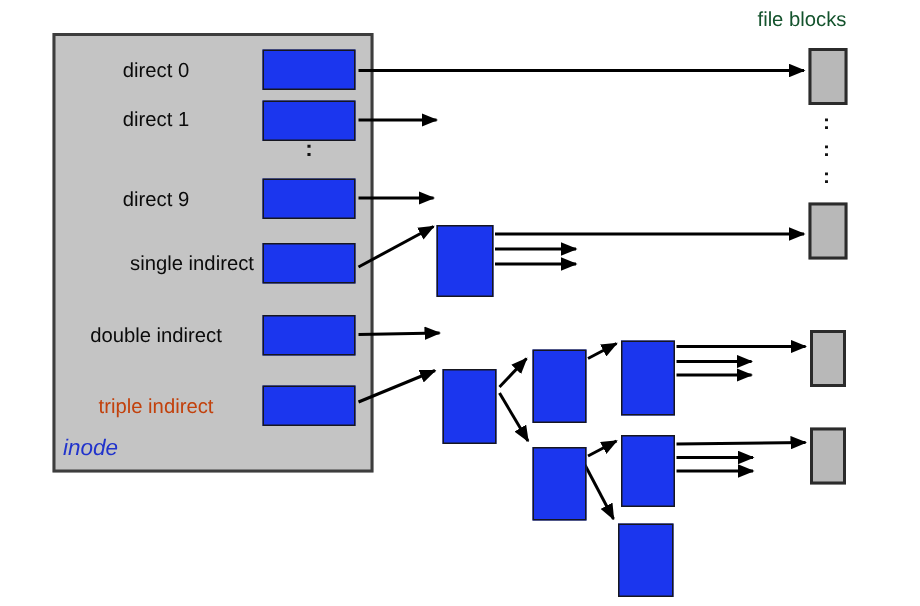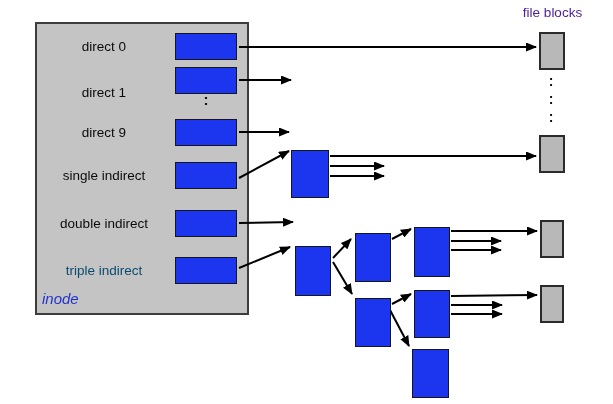--- a/index.html
+++ b/index.html
@@ -60,23 +60,23 @@
     font-size: 14px;
     font-weight: bold;
     color: #111111;
     line-height: 18px;
     white-space: pre;
   }
   .fb-header {
     position: absolute;
     left: 505px; top: 5px;
     width: 95px;
-    text-align: center;
+    text-align: left;
     font-size: 13.5px;
-    color: #4c1d95;
+    color: #14532d;
     white-space: nowrap;
   }
   .inode-title {
     position: absolute;
     left: 42px; top: 290px;
     font-size: 15px;
     font-weight: normal;
     font-style: italic;
   }
   #arrow-layer {
@@ -125,29 +125,29 @@
       <line x1="451" y1="250" x2="501" y2="250" stroke="#000000" stroke-width="2" marker-end="url(#ah)"></line>
       <line x1="392" y1="304" x2="411" y2="294" stroke="#000000" stroke-width="2" marker-end="url(#ah)"></line>
       <line x1="390" y1="310" x2="409" y2="346" stroke="#000000" stroke-width="2" marker-end="url(#ah)"></line>
       <line x1="451" y1="296" x2="537" y2="295" stroke="#000000" stroke-width="2" marker-end="url(#ah)"></line>
       <line x1="451" y1="305" x2="502" y2="305" stroke="#000000" stroke-width="2" marker-end="url(#ah)"></line>
       <line x1="451" y1="314" x2="502" y2="314" stroke="#000000" stroke-width="2" marker-end="url(#ah)"></line>
     </svg>
 
 <div class="row-label" style="top: 38px; color: rgb(11, 11, 11);">direct 0</div>
     <div class="ptr-box" style="left: 175px; top: 33px; width: 62px; height: 27px; background: rgb(27, 54, 238);"></div>
-    <div class="row-label" style="top: 84px; color: rgb(11, 11, 11);">direct 1</div>
+    <div class="row-label" style="top: 71px; color: rgb(11, 11, 11);">direct 1</div>
     <div class="ptr-box" style="left: 175px; top: 67px; width: 62px; height: 27px; background: rgb(27, 54, 238);"></div>
     <div class="row-label" style="top: 124px; color: rgb(11, 11, 11);">direct 9</div>
     <div class="ptr-box" style="left: 175px; top: 119px; width: 62px; height: 27px; background: rgb(27, 54, 238);"></div>
-    <div class="row-label" style="top: 167px; color: rgb(11, 11, 11);">single indirect</div>
+    <div class="row-label" style="top: 167px; color: rgb(11, 11, 11); padding-left: 24px;">single indirect</div>
     <div class="ptr-box" style="left: 175px; top: 162px; width: 62px; height: 27px; background: rgb(27, 54, 238);"></div>
     <div class="row-label" style="top: 215px; color: rgb(11, 11, 11);">double indirect</div>
     <div class="ptr-box" style="left: 175px; top: 210px; width: 62px; height: 27px; background: rgb(27, 54, 238);"></div>
-    <div class="row-label" style="top: 262px; color: #0c4a6e;">triple indirect</div>
+    <div class="row-label" style="top: 262px; color: #c2410c;">triple indirect</div>
     <div class="ptr-box" style="left: 175px; top: 257px; width: 62px; height: 27px; background: rgb(27, 54, 238);"></div>
     <div class="blue-node" style="left: 291px; top: 150px; width: 38px; height: 48px; background: rgb(27, 54, 238);"></div>
     <div class="blue-node" style="left: 295px; top: 246px; width: 36px; height: 50px; background: rgb(27, 54, 238);"></div>
     <div class="blue-node" style="left: 355px; top: 233px; width: 36px; height: 49px; background: rgb(27, 54, 238);"></div>
     <div class="blue-node" style="left: 414px; top: 227px; width: 36px; height: 50px; background: rgb(27, 54, 238);"></div>
     <div class="blue-node" style="left: 355px; top: 298px; width: 36px; height: 49px; background: rgb(27, 54, 238);"></div>
     <div class="blue-node" style="left: 414px; top: 290px; width: 36px; height: 48px; background: rgb(27, 54, 238);"></div>
     <div class="blue-node" style="left: 412px; top: 349px; width: 37px; height: 49px; background: rgb(27, 54, 238);"></div>
     <div class="file-block" style="left: 539px; top: 32px; width: 26px; height: 38px; background: rgb(184, 184, 184); border-color: rgb(43, 43, 43);"></div>
     <div class="file-block" style="left: 539px; top: 135px; width: 26px; height: 38px; background: rgb(184, 184, 184); border-color: rgb(43, 43, 43);"></div>

